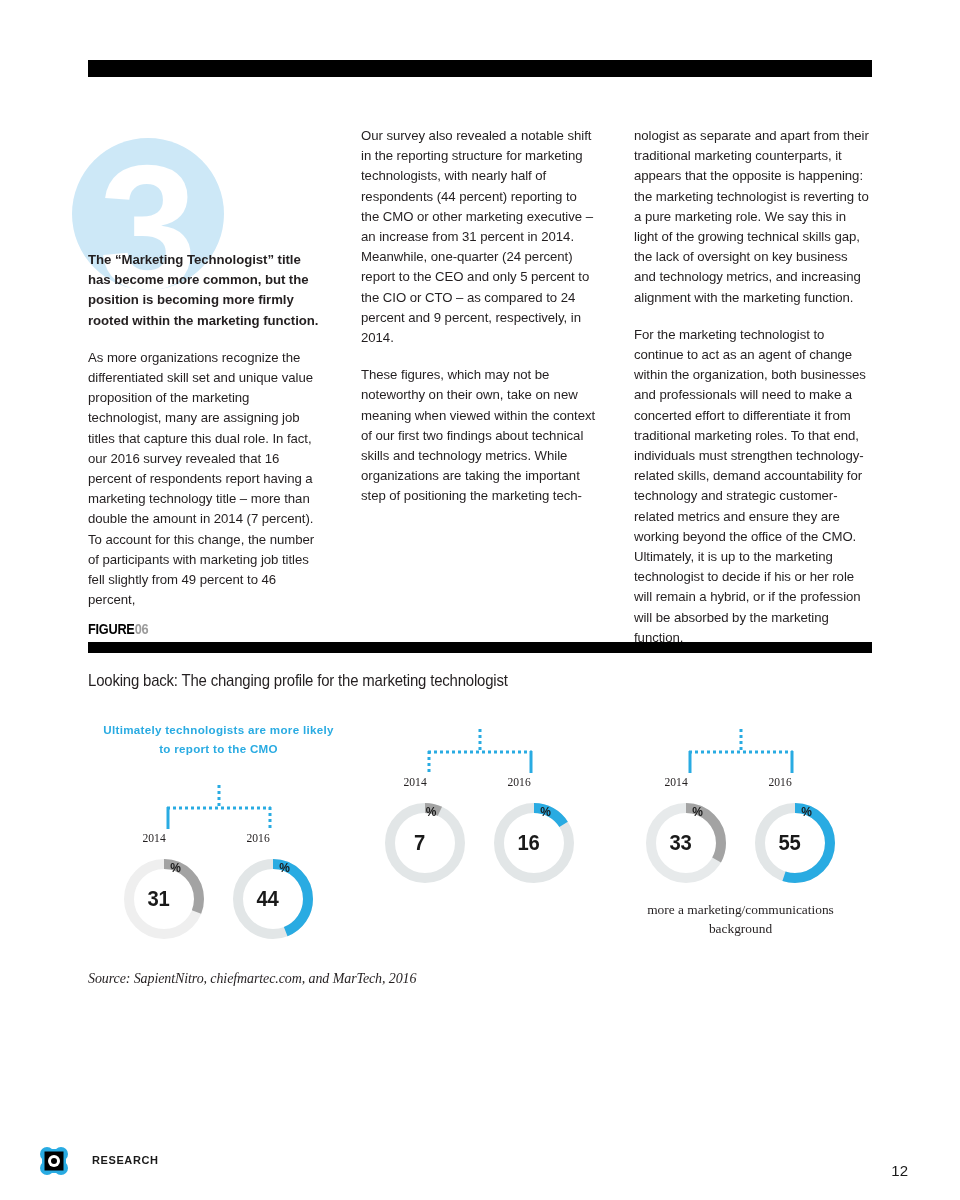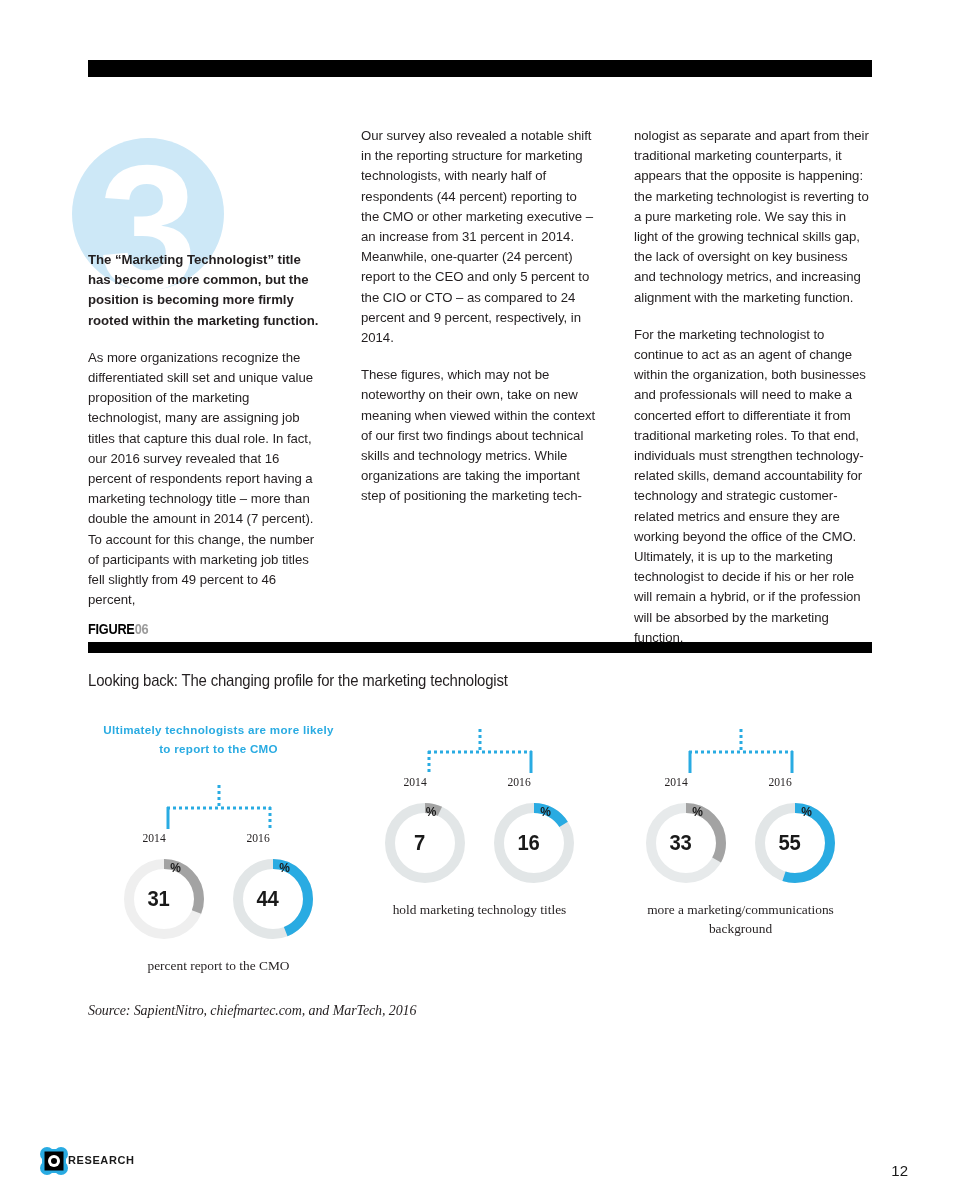--- a/index.html
+++ b/index.html
@@ -217,21 +217,21 @@
   .footer-logo {
     position: absolute;
     left: 38px;
     top: 0px;
     width: 32px;
     height: 32px;
   }
   .footer-logo svg { display: block; }
   .footer-label {
     position: absolute;
-    left: 68px;
+    left: 92px;
     top: 9px;
     font-size: 11px;
     font-weight: bold;
     letter-spacing: 0.6px;
     color: #1a1a1a;
   }
   .page-num {
     position: absolute;
     right: 52px;
     top: 17px;
@@ -317,21 +317,20 @@
           <svg width="88" height="88" viewBox="0 0 88 88" xmlns="http://www.w3.org/2000/svg">
             <circle cx="44" cy="44" r="35" fill="none" stroke="#e2e6e7" stroke-width="10"></circle>
             <circle cx="44" cy="44" r="35" fill="none" stroke="#29abe2" stroke-width="10" stroke-dasharray="96.8 123.1" transform="rotate(-90 44 44)"></circle>
           </svg>
           <div class="donut-value">
               <span>44</span>
               <span class="pct">%</span>
             </div>
         </div>
       </div>
-      <div class="group-caption">percent report to the CMO</div>
     </div>
 
     <div class="group">
       <div class="bracket">
         <svg width="152" height="46" viewBox="0 0 152 46" xmlns="http://www.w3.org/2000/svg">
           <line x1="76" y1="0" x2="76" y2="22" stroke="#29abe2" stroke-width="3" stroke-dasharray="3 3"></line>
           <line x1="24" y1="23" x2="128" y2="23" stroke="#29abe2" stroke-width="3" stroke-dasharray="3 3"></line>
           <line x1="25" y1="22" x2="25" y2="44" stroke="#29abe2" stroke-width="3" stroke-dasharray="3 3"></line>
           <line x1="127" y1="22" x2="127" y2="44" stroke="#29abe2" stroke-width="3"></line>
         </svg>
@@ -355,21 +354,20 @@
           <svg width="88" height="88" viewBox="0 0 88 88" xmlns="http://www.w3.org/2000/svg">
             <circle cx="44" cy="44" r="35" fill="none" stroke="#e2e6e7" stroke-width="10"></circle>
             <circle cx="44" cy="44" r="35" fill="none" stroke="#29abe2" stroke-width="10" stroke-dasharray="35.2 184.7" transform="rotate(-90 44 44)"></circle>
           </svg>
           <div class="donut-value">
               <span>16</span>
               <span class="pct">%</span>
             </div>
         </div>
       </div>
-      <div class="group-caption">hold marketing technology titles</div>
     </div>
 
     <div class="group">
       <div class="bracket">
         <svg width="152" height="46" viewBox="0 0 152 46" xmlns="http://www.w3.org/2000/svg">
           <line x1="76" y1="0" x2="76" y2="22" stroke="#29abe2" stroke-width="3" stroke-dasharray="3 3"></line>
           <line x1="24" y1="23" x2="128" y2="23" stroke="#29abe2" stroke-width="3" stroke-dasharray="3 3"></line>
           <line x1="25" y1="22" x2="25" y2="44" stroke="#29abe2" stroke-width="3"></line>
           <line x1="127" y1="22" x2="127" y2="44" stroke="#29abe2" stroke-width="3"></line>
         </svg>

